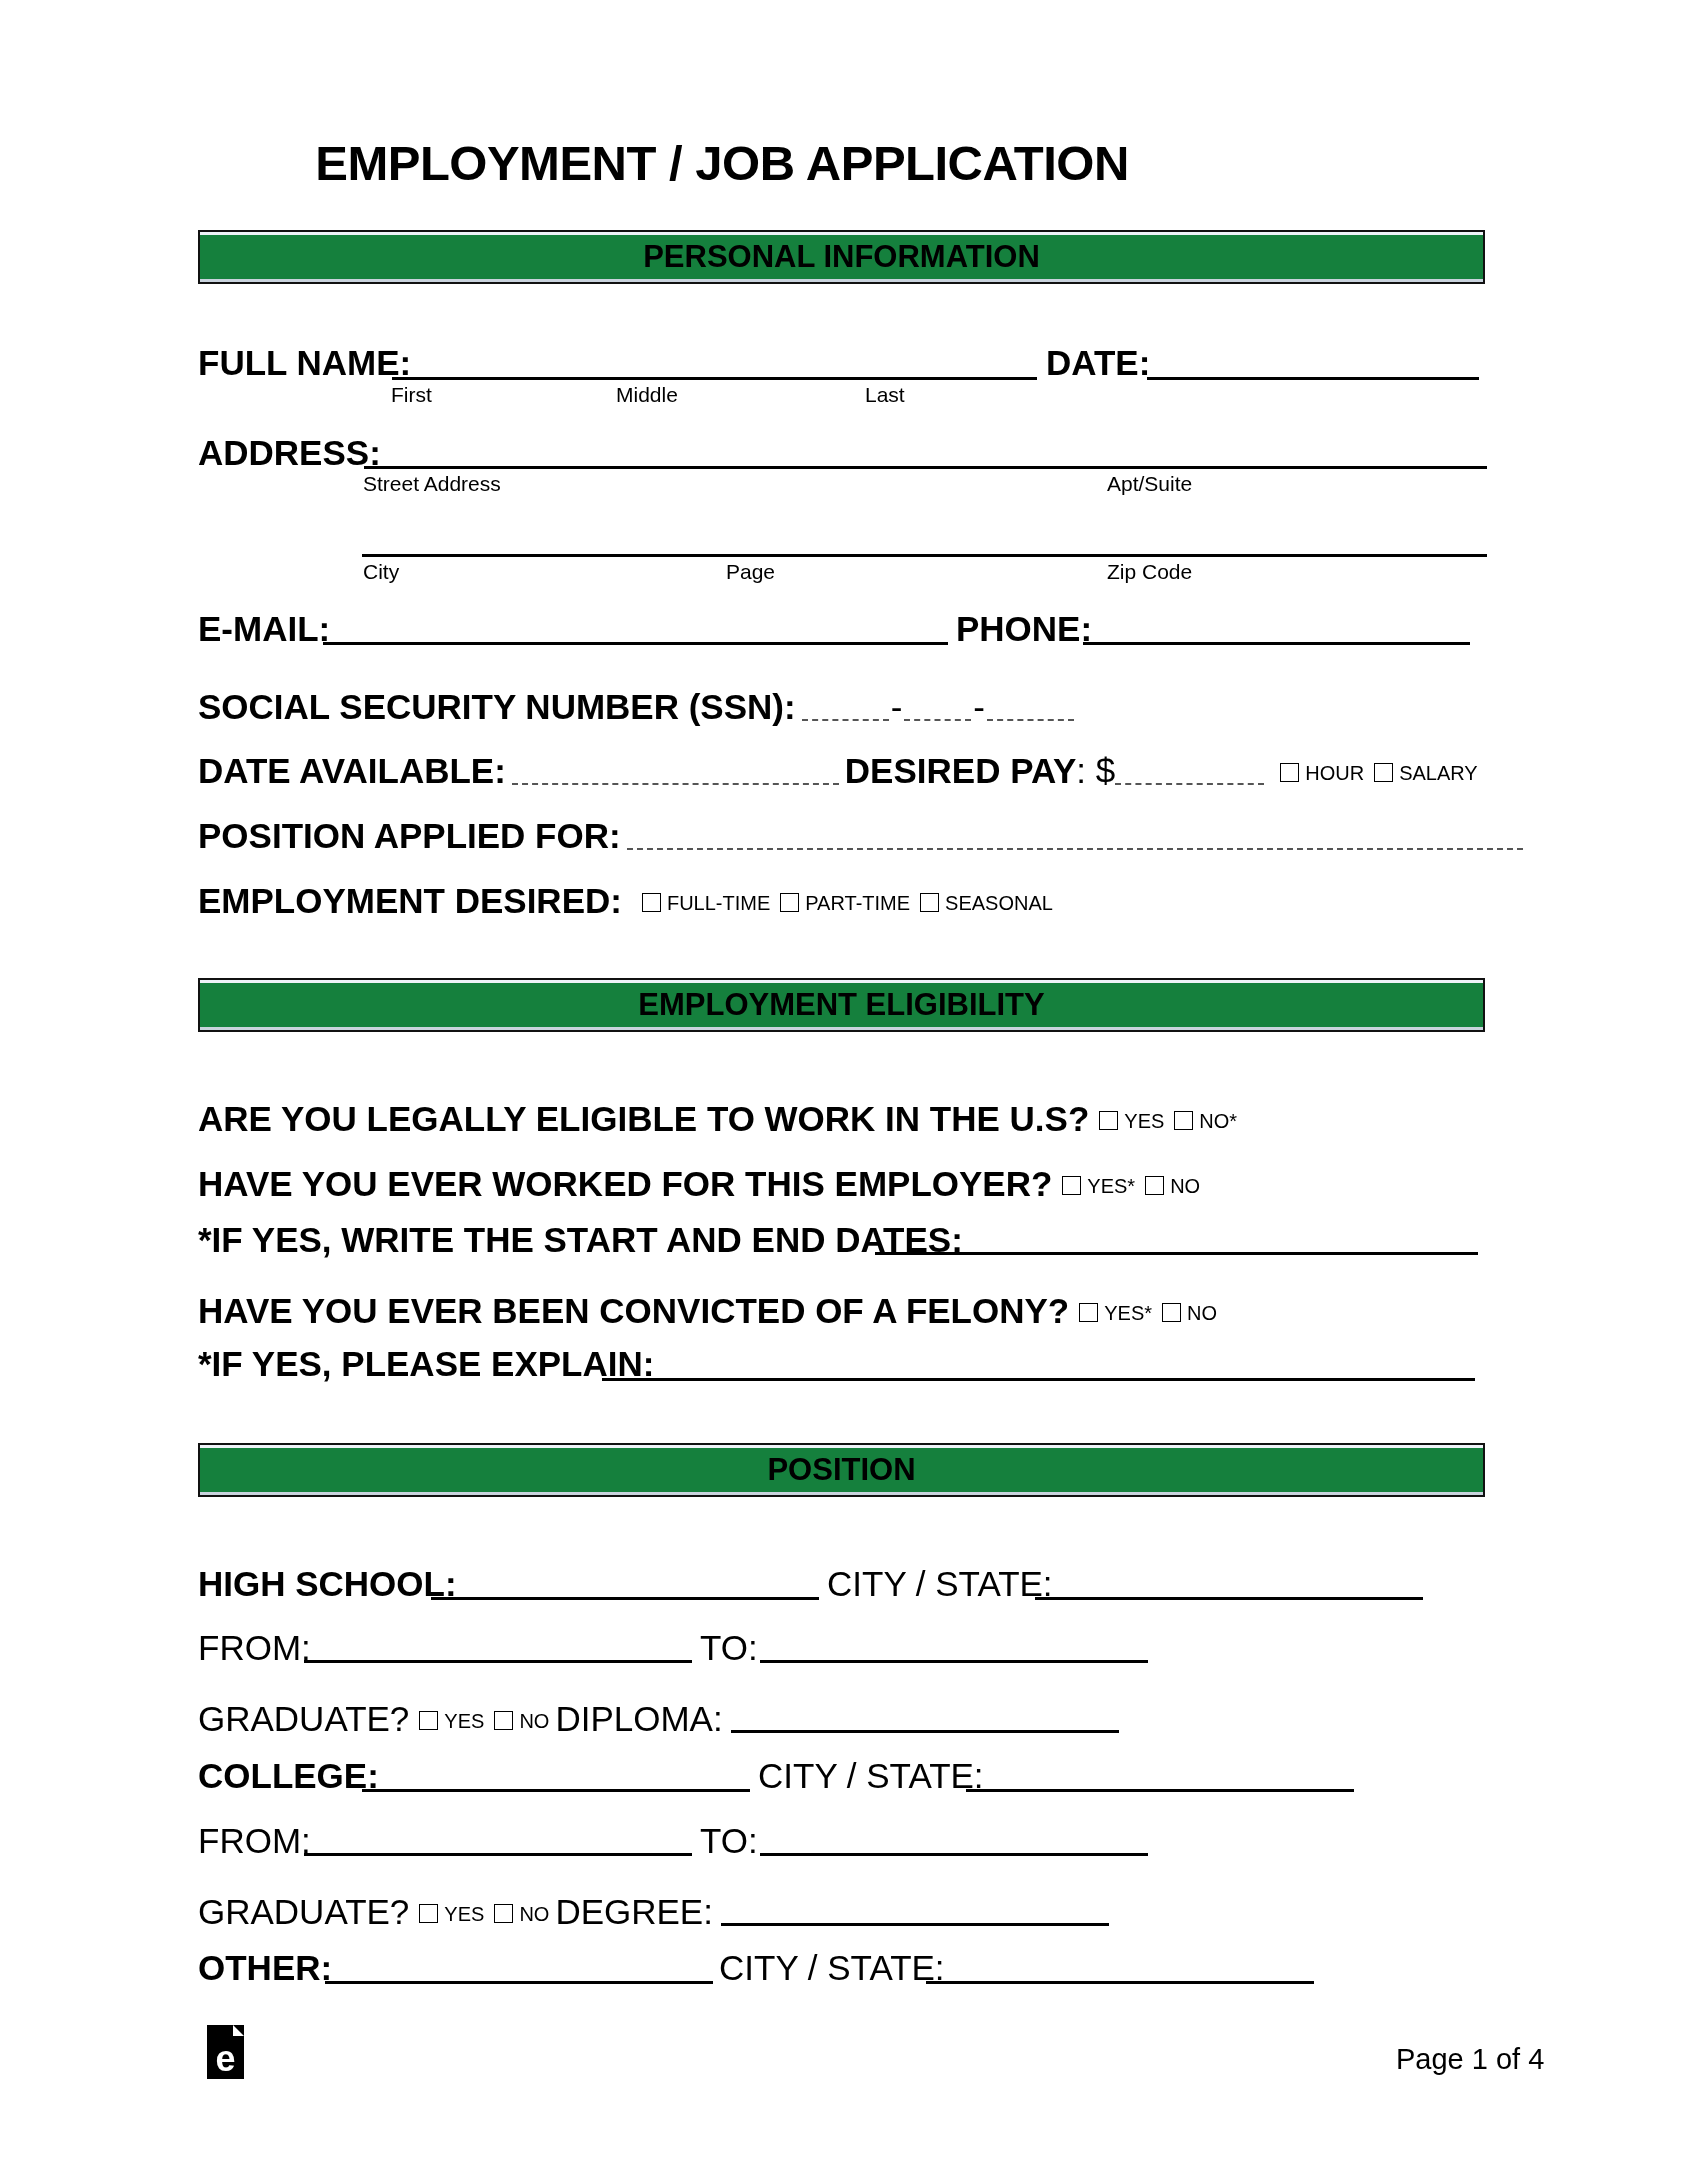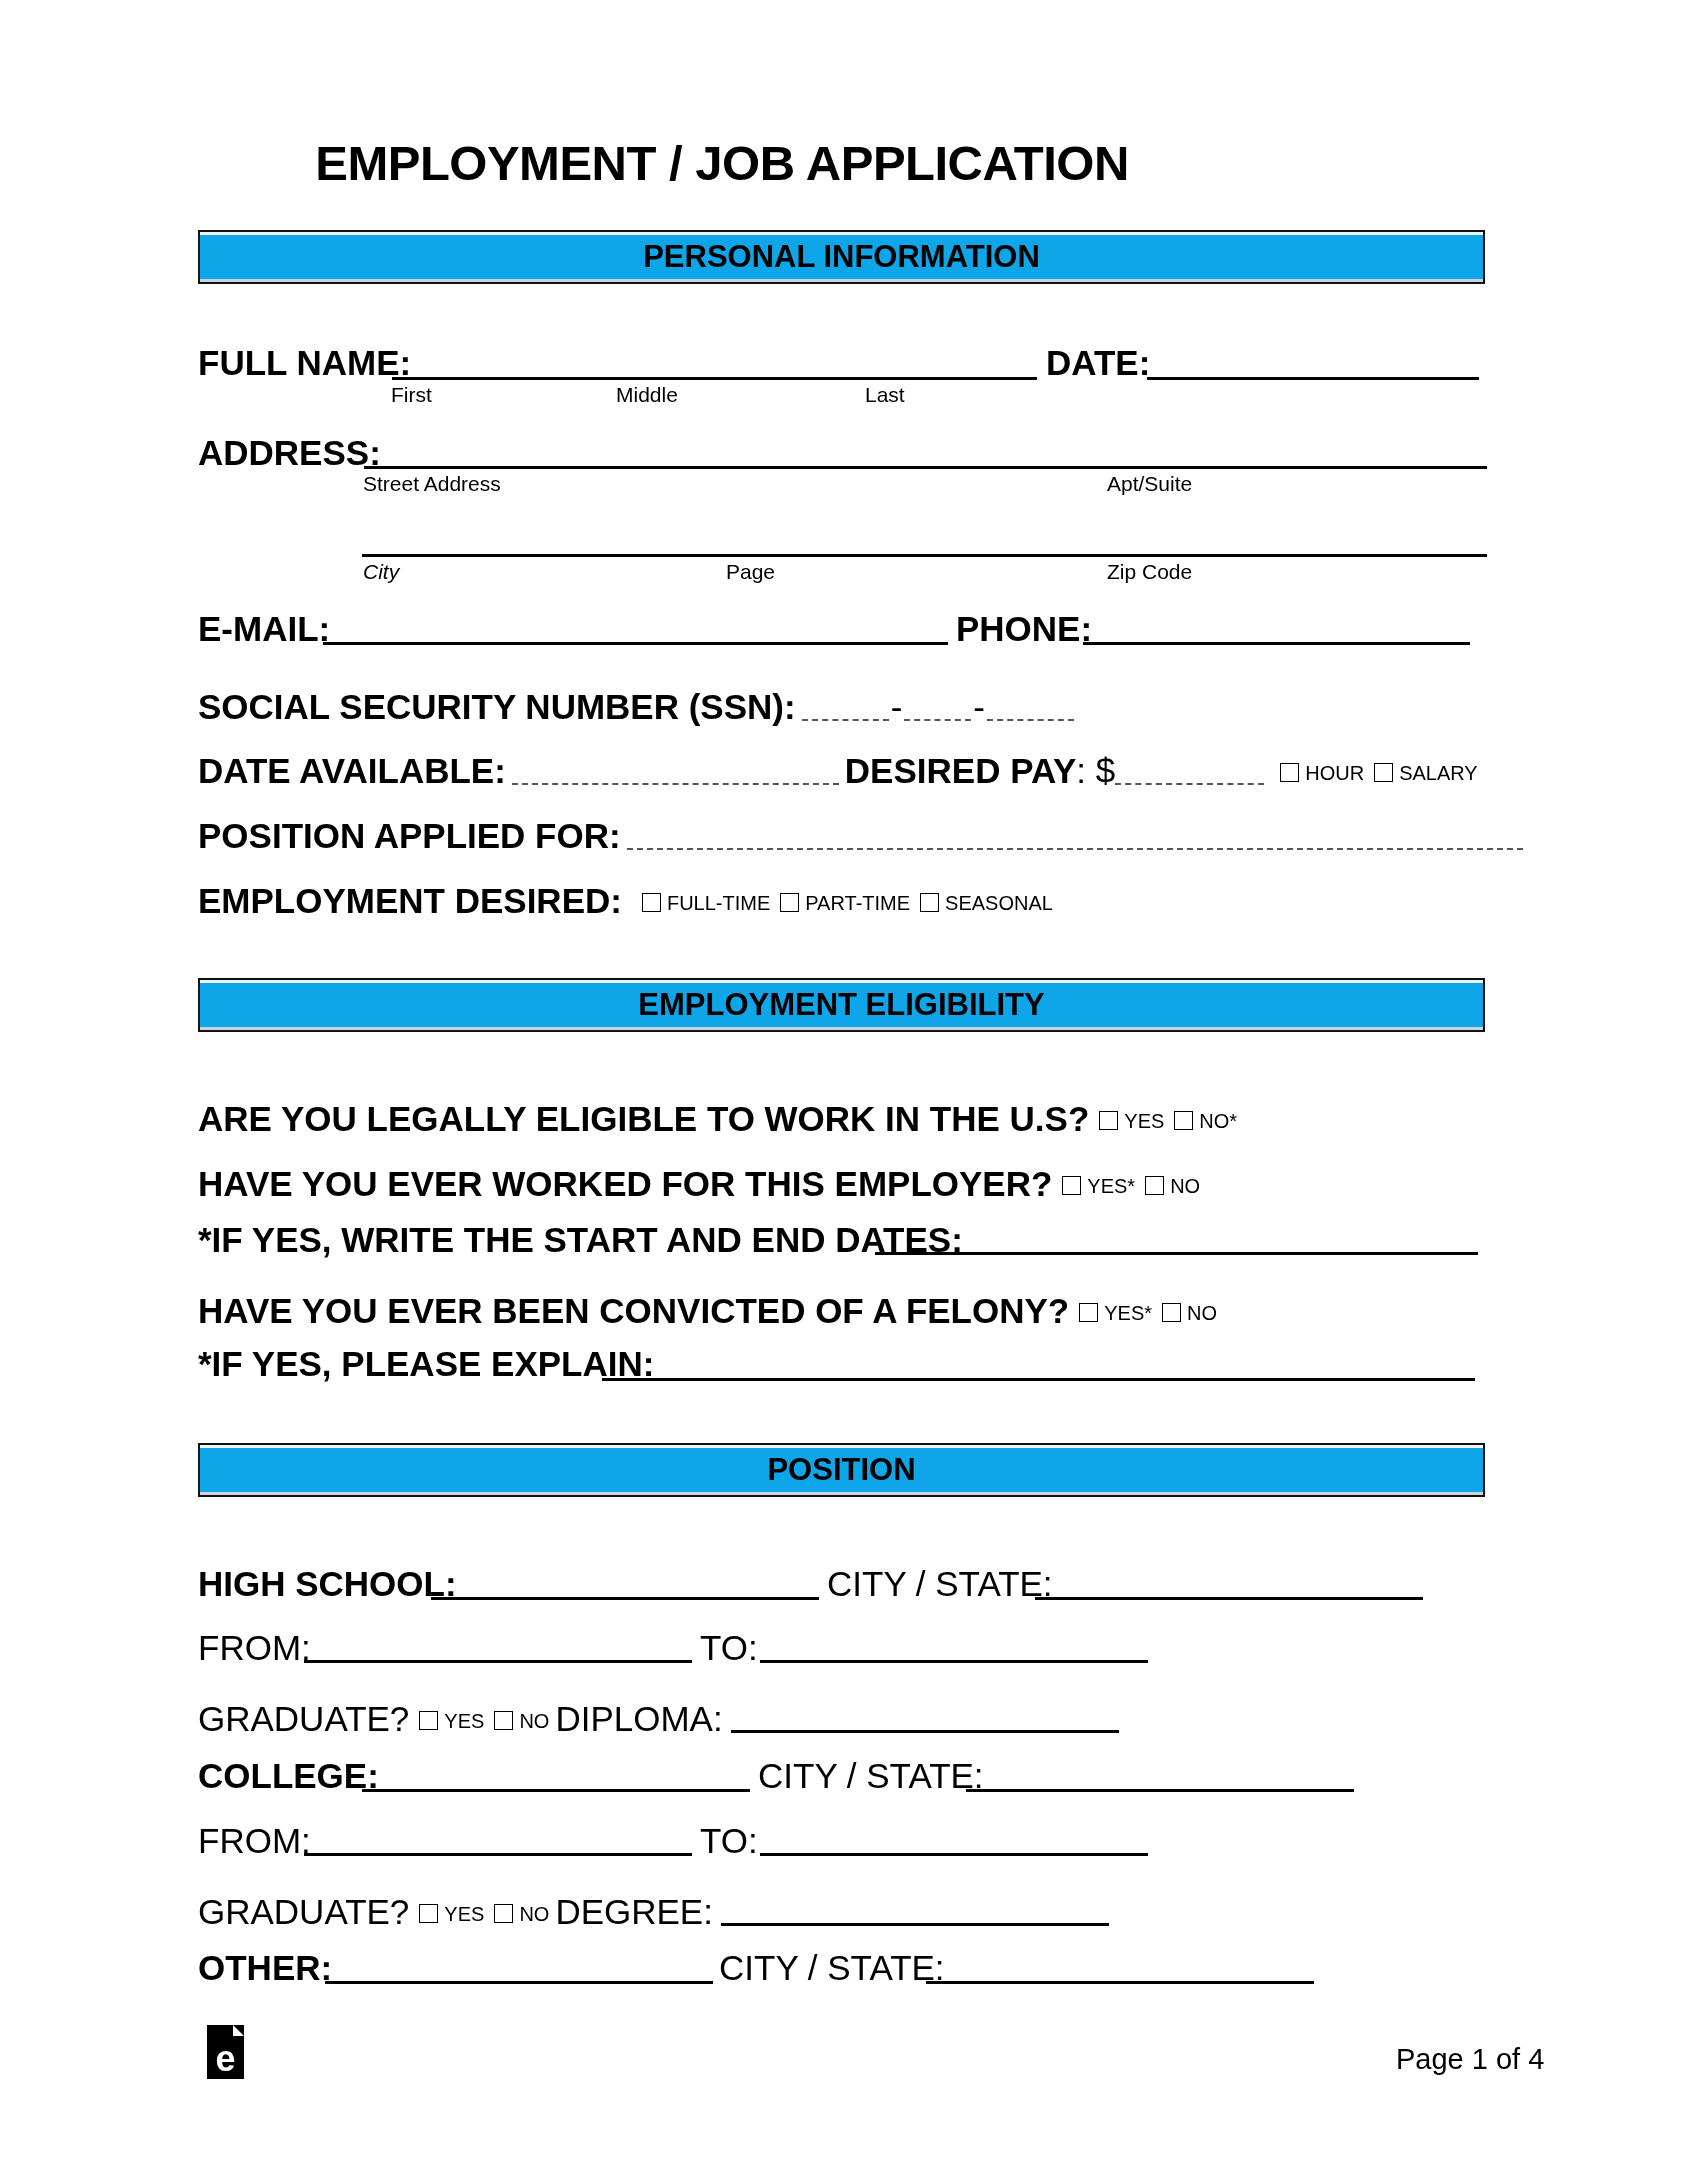--- a/index.html
+++ b/index.html
@@ -1,20 +1,20 @@
 <!DOCTYPE html>
 <html><head>
 <meta charset="utf-8">
 <style>
   html, body { margin:0; padding:0; background:#ffffff; }
   body { width:1683px; height:2178px; position:relative; overflow:hidden;
          font-family:"Liberation Sans", sans-serif; color:#000; }
   .abs { position:absolute; }
   .title { left:0; width:1444px; top:135px; text-align:center; font-size:49px; font-weight:bold; letter-spacing:-0.5px; }
-  .sec { left:198px; width:1283px; height:50px; background:#0ea5e9; border:2px solid #111;
+  .sec { left:198px; width:1283px; height:50px; background:#15803d; border:2px solid #111;
          box-shadow: inset 0 3px 0 #eef3f8, inset 0 -3px 0 #c9d3dd; text-align:center; }
   .sec span { display:inline-block; line-height:50px; font-size:31px; font-weight:bold; }
   .row { left:198px; height:40px; white-space:nowrap; display:flex; align-items:flex-end; }
   .lbl { font-size:35px; font-weight:bold; line-height:32px; }
   .lbl.reg { font-weight:normal; }
   .line { display:inline-block; border-bottom:3px solid #000; height:26px; margin:0 8px 2px 8px; }
   .dline { display:inline-block; border-bottom:2px dashed #555; height:26px; margin:0 6px 2px 6px; }
   .sub { font-size:21px; line-height:24px; }
   .box { display:inline-block; width:17px; height:17px; border:1.5px solid #000; margin:0 6px 5px 10px; }
   .opt { font-size:20px; line-height:28px; }
@@ -40,21 +40,21 @@
 <div class="abs sub" style="left:616px; top:383px;">Middle</div>
 <div class="abs sub" style="left:865px; top:383px;">Last</div>
 <div class="abs lbl" style="left:1046px; top:347px;">DATE:</div>
 <div class="hline" style="left:1147px; top:377px; width:332px;"></div>
 
 <div class="abs lbl" style="left:198px; top:437px;">ADDRESS:</div>
 <div class="hline" style="left:364px; top:466px; width:1123px;"></div>
 <div class="abs sub" style="left:363px; top:472px;">Street Address</div>
 <div class="abs sub" style="left:1107px; top:472px;">Apt/Suite</div>
 <div class="hline" style="left:362px; top:554px; width:1125px;"></div>
-<div class="abs sub" style="left:363px; top:560px;font-style:italic;">City</div>
+<div class="abs sub" style="left:363px; top:560px;">City</div>
 <div class="abs sub" style="left:726px; top:560px;">Page</div>
 <div class="abs sub" style="left:1107px; top:560px;">Zip Code</div>
 
 <div class="abs lbl" style="left:198px; top:613px;">E-MAIL:</div>
 <div class="hline" style="left:323px; top:642px; width:625px;"></div>
 <div class="abs lbl" style="left:956px; top:613px;">PHONE:</div>
 <div class="hline" style="left:1083px; top:642px; width:387px;"></div>
 
 <div class="abs row" style="top:683px;">
   <span class="lbl">SOCIAL SECURITY NUMBER (SSN):</span>

